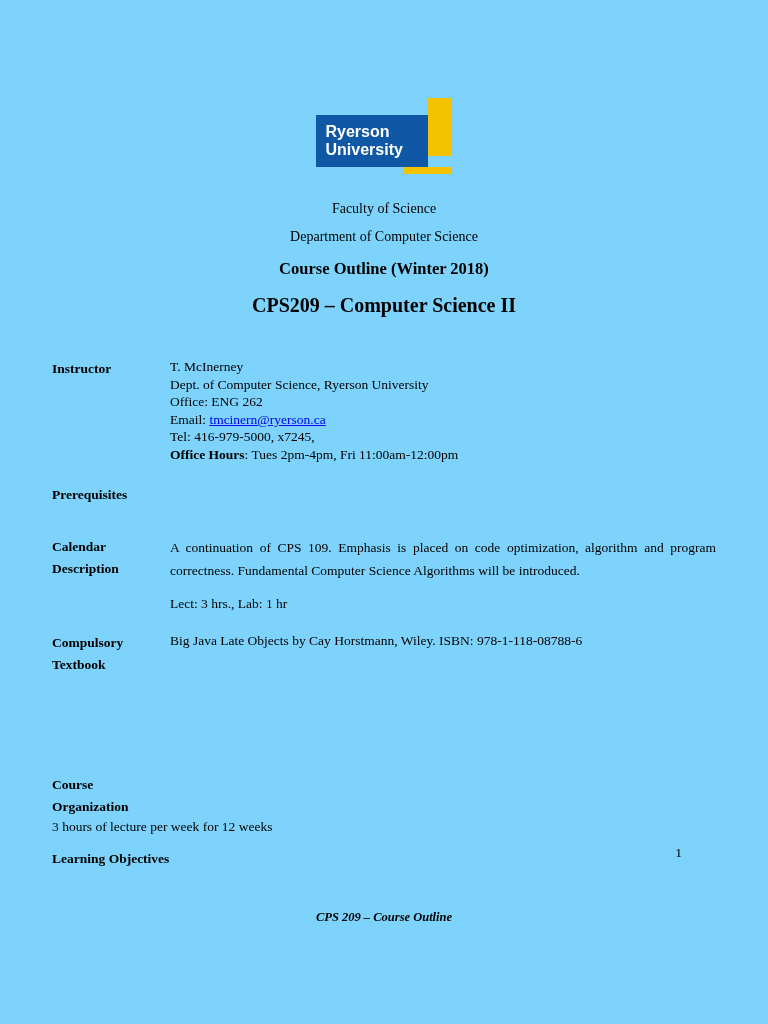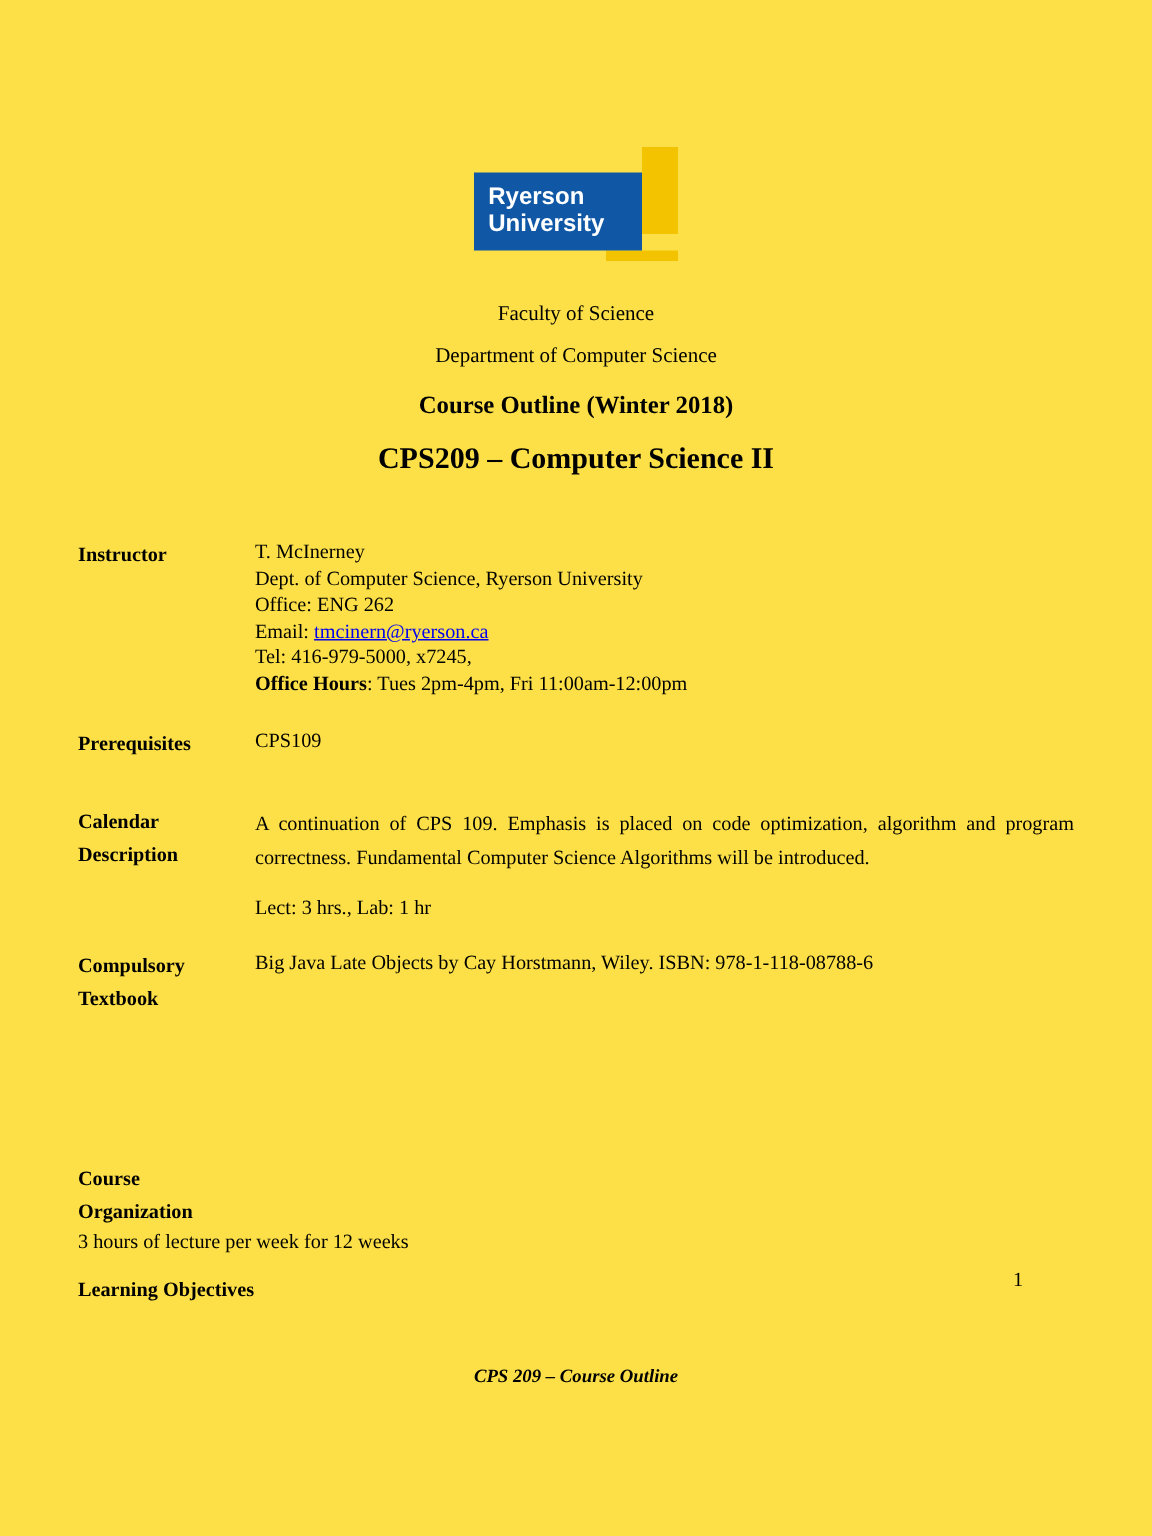--- a/index.html
+++ b/index.html
@@ -1,21 +1,21 @@
 <!DOCTYPE html>
 <html style="--ryerson-blue: #1058A6; --ryerson-gold: #F4C300; --link-blue: #0000EE;"><head>
 <meta charset="utf-8">
 <style>
   html, body { margin: 0; padding: 0; background: #ffffff; }
   .page {
     position: relative;
     width: 768px;
     height: 1024px;
     margin: 0 auto;
-    background: #fde047;
+    background: #7dd3fc;
     color: #000;
     font-family: "Liberation Serif", serif;
     overflow: hidden;
   }
 
   
   .header { text-align: center; padding-top: 98px; }
 
   .logo {
     position: relative;
@@ -127,21 +127,20 @@
         <div>Dept. of Computer Science, Ryerson University</div>
         <div>Office: ENG 262</div>
         <div><span>Email: </span><a href="#" class="email-link">tmcinern@ryerson.ca</a></div>
         <div>Tel: 416-979-5000, x7245,</div>
         <div><span class="bold">Office Hours</span><span>: Tues 2pm-4pm, Fri 11:00am-12:00pm</span></div>
       </div>
     </div>
 
     <div class="row row-prerequisites">
       <div class="row-label">Prerequisites</div>
-      <div class="row-body">CPS109</div>
     </div>
 
     <div class="row row-calendar">
       <div class="row-label">Calendar Description</div>
       <div class="row-body">
         <div class="calendar-paragraph">A continuation of CPS 109. Emphasis is placed on code optimization, algorithm and program correctness. Fundamental Computer Science Algorithms will be introduced.</div>
         <div class="calendar-hours">Lect: 3 hrs., Lab: 1 hr</div>
       </div>
     </div>
 

